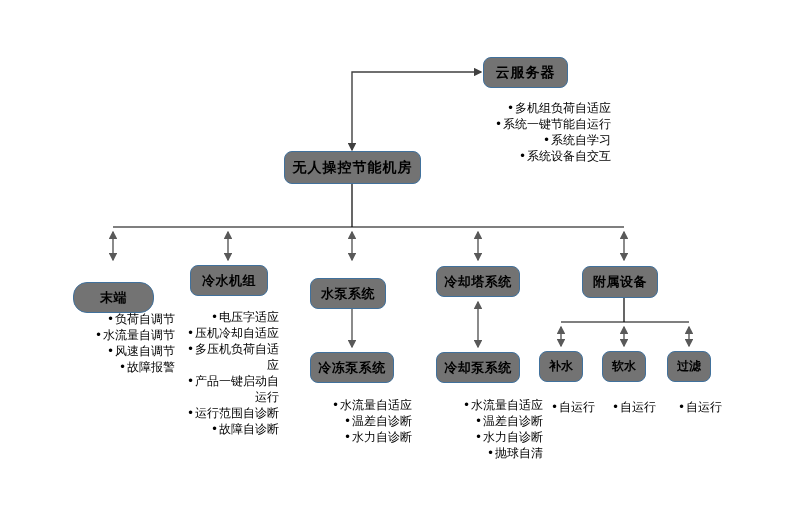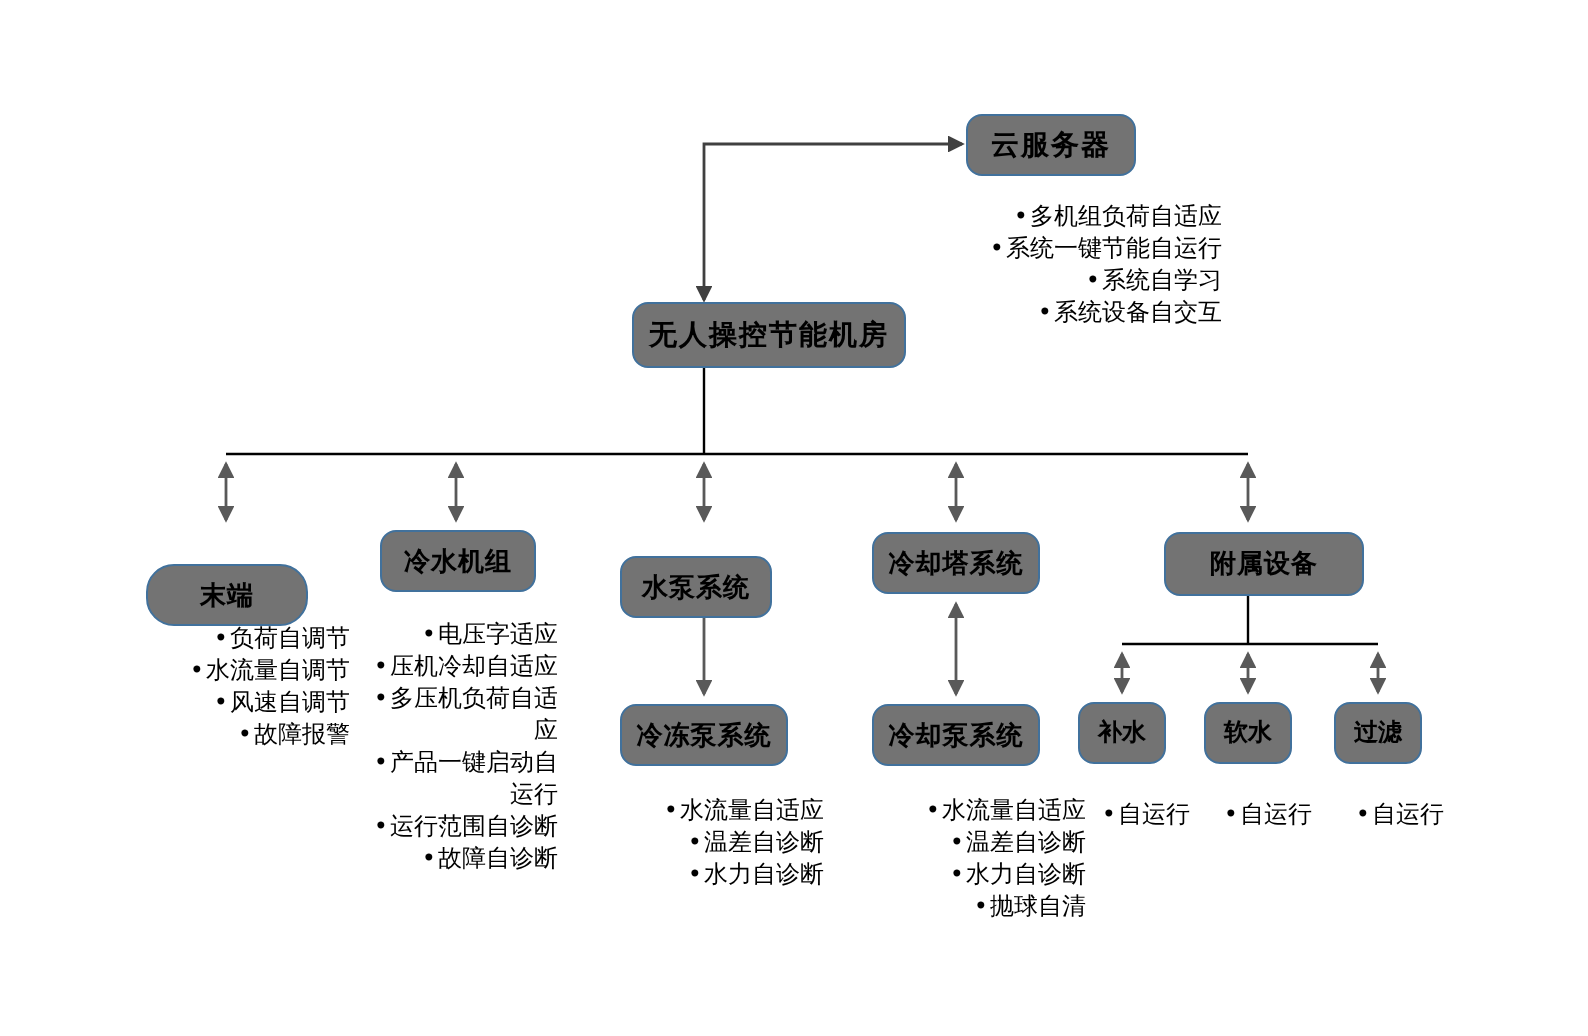--- a/index.html
+++ b/index.html
@@ -51,27 +51,27 @@
 
     <path d="M624 298 V322" fill="none" stroke="#000" stroke-width="1.2"></path>
     <path d="M561 322 H689" fill="none" stroke="#000" stroke-width="1.2"></path>
     <path d="M561 327 V346" fill="none" stroke="#595959" stroke-width="1.4" marker-start="url(#mGray)" marker-end="url(#mGray)"></path>
     <path d="M624 327 V346" fill="none" stroke="#595959" stroke-width="1.4" marker-start="url(#mGray)" marker-end="url(#mGray)"></path>
     <path d="M689 327 V346" fill="none" stroke="#595959" stroke-width="1.4" marker-start="url(#mGray)" marker-end="url(#mGray)"></path>
   </svg>
 
   <div class="box lvl1" style="left:483px;top:57px;width:85px;height:31px;">云服务器</div>
 
-  <div class="box lvl1" style="left:284px;top:151px;width:137px;height:33px;margin-left:32px;">无人操控节能机房</div>
+  <div class="box lvl1" style="left:284px;top:151px;width:137px;height:33px;">无人操控节能机房</div>
 
   <div class="box lvl2" style="left:73px;top:282px;width:81px;height:31px;border-radius:14px;">末端</div>
   <div class="box lvl2" style="left:190px;top:265px;width:78px;height:31px;">冷水机组</div>
   <div class="box lvl2" style="left:310px;top:278px;width:76px;height:31px;">水泵系统</div>
   <div class="box lvl2" style="left:436px;top:266px;width:84px;height:31px;">冷却塔系统</div>
-  <div class="box lvl2" style="left:582px;top:266px;width:100px;height:32px;">附属设备</div>
+  <div class="box lvl2" style="left:582px;top:266px;width:76px;height:32px;">附属设备</div>
 
   <div class="box lvl2" style="left:310px;top:352px;width:84px;height:31px;">冷冻泵系统</div>
   <div class="box lvl2" style="left:436px;top:352px;width:84px;height:31px;">冷却泵系统</div>
 
   <div class="box sm" style="left:539px;top:351px;width:44px;height:31px;">补水</div>
   <div class="box sm" style="left:602px;top:351px;width:44px;height:31px;">软水</div>
   <div class="box sm" style="left:667px;top:351px;width:44px;height:31px;">过滤</div>
 
   <div class="blist" style="left:481px;top:100px;width:130px;">
     <div class="li">多机组负荷自适应</div>

